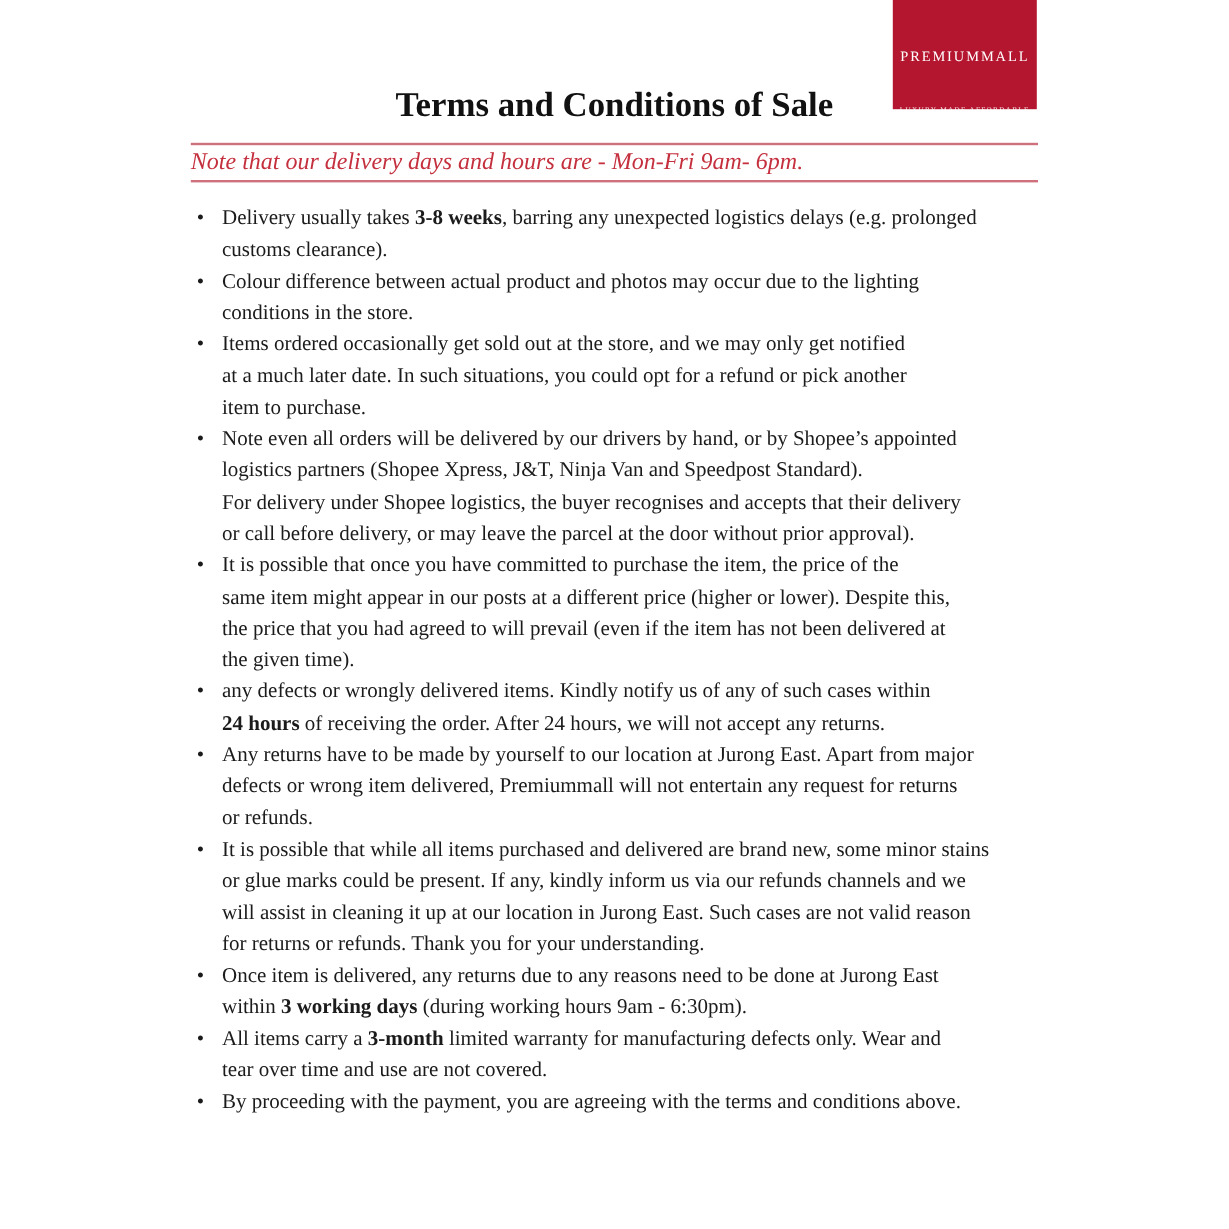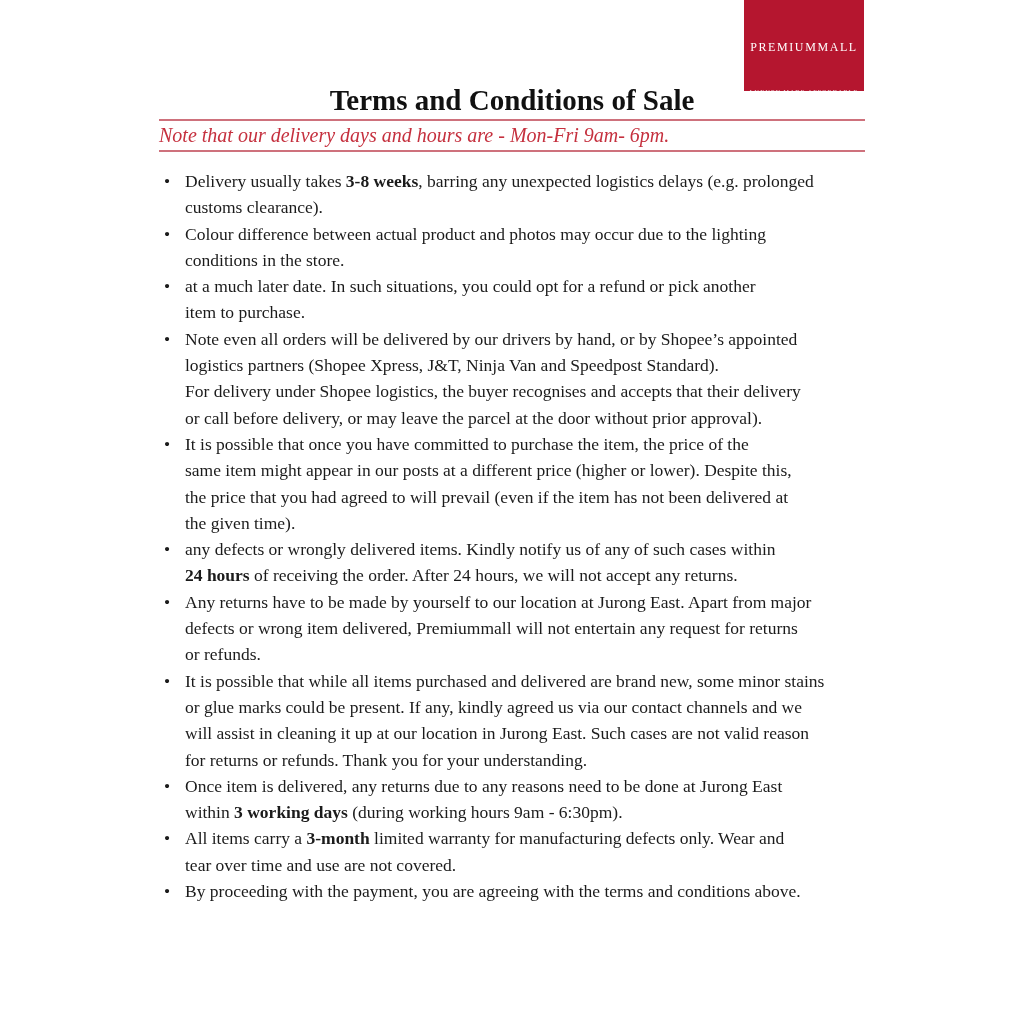--- a/index.html
+++ b/index.html
@@ -47,21 +47,21 @@
     font-size: 6px;
     letter-spacing: 1.1px;
     line-height: 8px;
     white-space: nowrap;
   }
 
   
   .title {
     position: absolute;
     left: 0;
-    top: 84px;
+    top: 72px;
     width: 1024px;
     text-align: center;
     font-size: 29px;
     font-weight: bold;
     color: #111;
     line-height: 32px;
   }
 
   
   .rule { position: absolute; left: 159px; width: 706px; height: 2px; }
@@ -138,20 +138,21 @@
   <ul class="terms">
       <li>
         <div class="term-line"><span>Delivery usually takes </span><b>3-8 weeks</b><span>, barring any unexpected logistics delays (e.g. prolonged</span></div>
         <div class="term-line"><span>customs clearance).</span></div>
       </li>
       <li>
         <div class="term-line"><span>Colour difference between actual product and photos may occur due to the lighting</span></div>
         <div class="term-line"><span>conditions in the store.</span></div>
       </li>
       <li>
+        <div class="term-line"><span>Items ordered occasionally get sold out at the store, and we may only get notified</span></div>
         <div class="term-line"><span>at a much later date. In such situations, you could opt for a refund or pick another</span></div>
         <div class="term-line"><span>item to purchase.</span></div>
       </li>
       <li>
         <div class="term-line"><span>Note even all orders will be delivered by our drivers by hand, or by Shopee’s appointed</span></div>
         <div class="term-line"><span>logistics partners (Shopee Xpress, J&amp;T, Ninja Van and Speedpost Standard).</span></div>
         <div class="term-line"><span>For delivery under Shopee logistics, the buyer recognises and accepts that their delivery</span></div>
         <div class="term-line"><span>or call before delivery, or may leave the parcel at the door without prior approval).</span></div>
       </li>
       <li>
@@ -164,21 +165,21 @@
         <div class="term-line"><span>any defects or wrongly delivered items. Kindly notify us of any of such cases within</span></div>
         <div class="term-line"><b>24 hours</b><span> of receiving the order. After 24 hours, we will not accept any returns.</span></div>
       </li>
       <li>
         <div class="term-line"><span>Any returns have to be made by yourself to our location at Jurong East. Apart from major</span></div>
         <div class="term-line"><span>defects or wrong item delivered, Premiummall will not entertain any request for returns</span></div>
         <div class="term-line"><span>or refunds.</span></div>
       </li>
       <li>
         <div class="term-line"><span>It is possible that while all items purchased and delivered are brand new, some minor stains</span></div>
-        <div class="term-line"><span>or glue marks could be present. If any, kindly agreed us via our contact channels and we</span></div>
+        <div class="term-line"><span>or glue marks could be present. If any, kindly inform us via our refunds channels and we</span></div>
         <div class="term-line"><span>will assist in cleaning it up at our location in Jurong East. Such cases are not valid reason</span></div>
         <div class="term-line"><span>for returns or refunds. Thank you for your understanding.</span></div>
       </li>
       <li>
         <div class="term-line"><span>Once item is delivered, any returns due to any reasons need to be done at Jurong East</span></div>
         <div class="term-line"><span>within </span><b>3 working days</b><span> (during working hours 9am - 6:30pm).</span></div>
       </li>
       <li>
         <div class="term-line"><span>All items carry a </span><b>3-month</b><span> limited warranty for manufacturing defects only. Wear and</span></div>
         <div class="term-line"><span>tear over time and use are not covered.</span></div>

